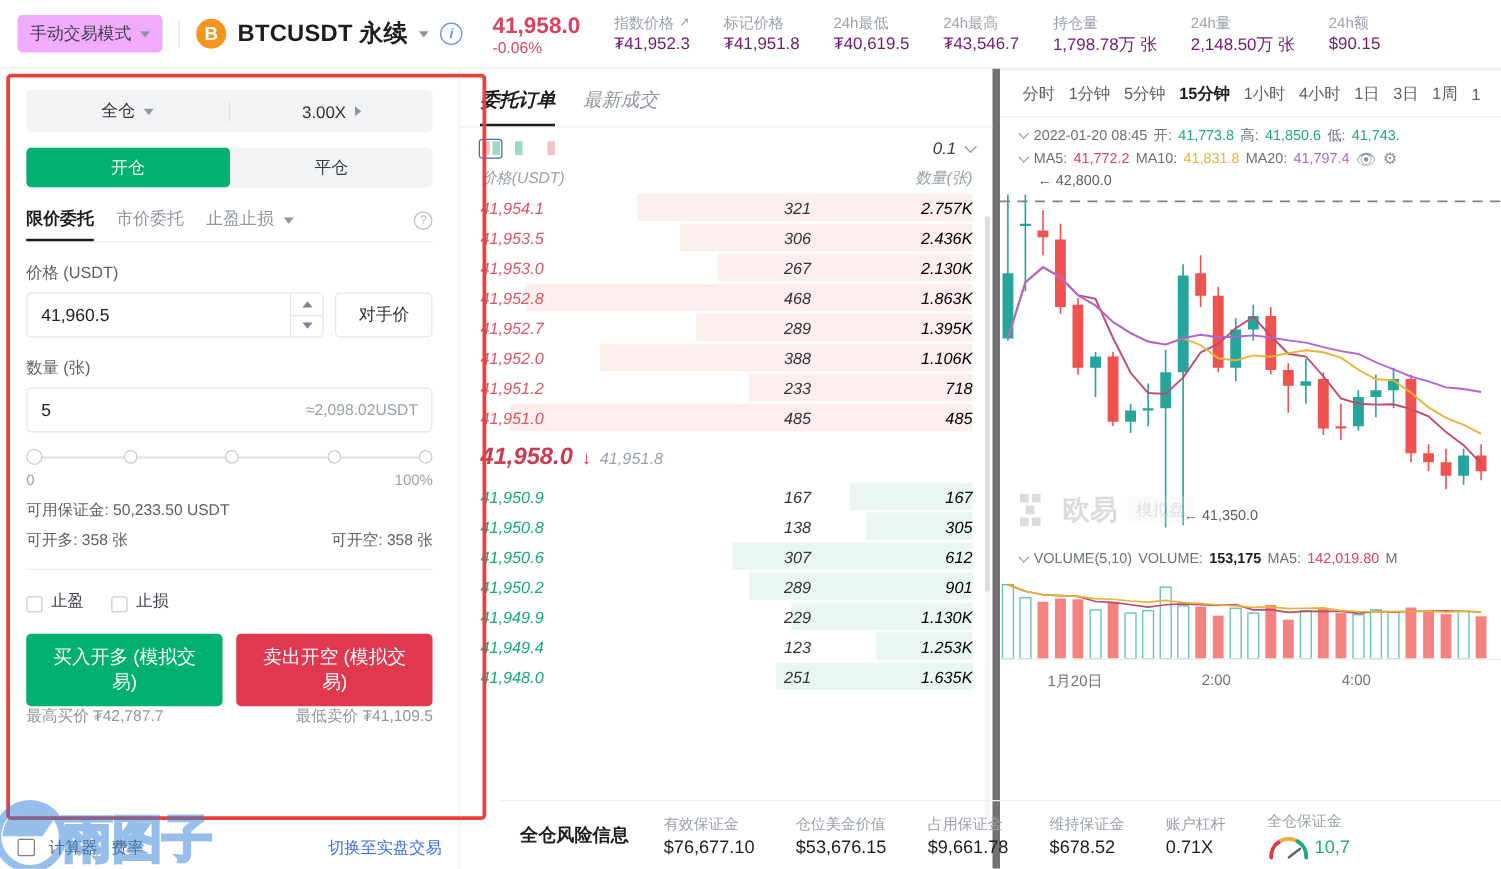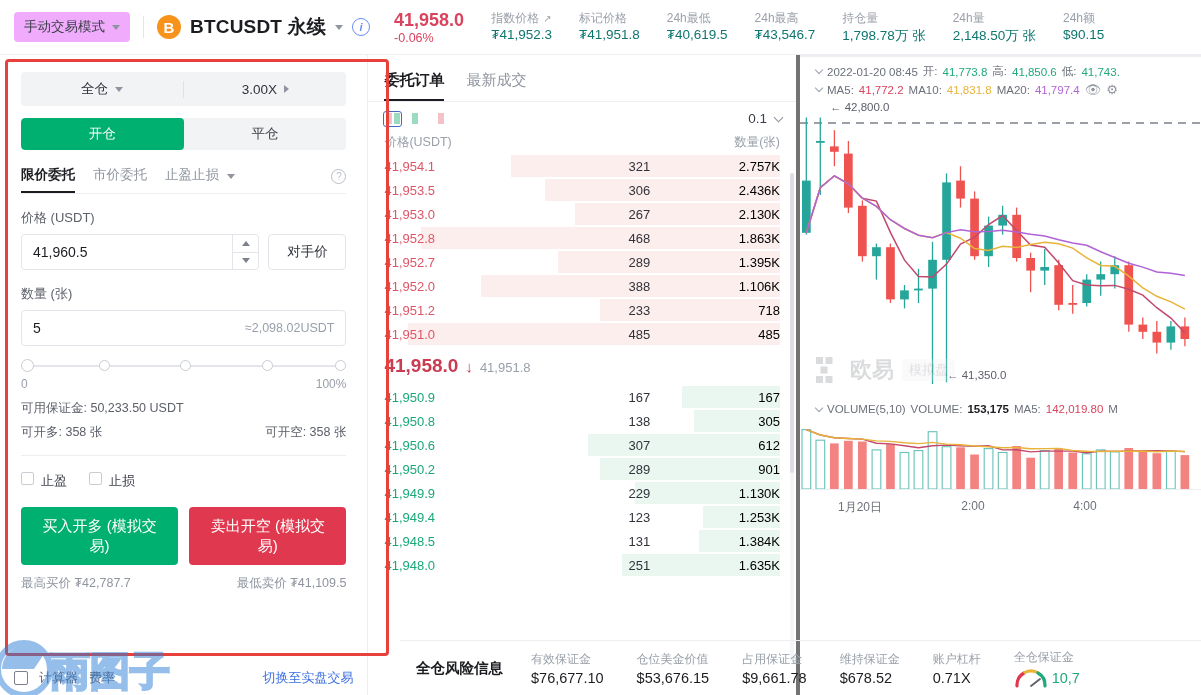--- a/index.html
+++ b/index.html
@@ -41,27 +41,27 @@
     width: 18px; height: 18px; border-radius: 50%;
     border: 1.3px solid #6b8df5; color: #6b8df5;
     font-size: 11px; font-style: italic; font-weight: bold;
     display:flex; align-items:center; justify-content:center; flex:none;
   }
   .last-price { margin-left: 24px; flex: none; }
   .lp-val { font-size: 18px; font-weight: bold; color: #d9435e; line-height: 1.25; }
   .lp-chg { font-size: 12.5px; color: #d9435e; }
   .stat { margin-left: 27px; flex: none; white-space: nowrap; }
   .stat-label { font-size: 12px; color: #9aa0aa; line-height: 1.5; display:flex; align-items:center; gap:4px;}
-  .stat-val { font-size: 13.5px; color: #0f766e; font-weight: 500; }
+  .stat-val { font-size: 13.5px; color: #701a75; font-weight: 500; }
   .ext-ic { font-size: 10px; color:#9aa0aa; }
 
   
   .main { display: flex; height: 640px; }
   .col-left { width: 400px; position: relative; padding: 7px; }
-  .col-mid  { width: 472px; border-left: 1px solid #eceef2; border-right: 4px solid #737373; position:relative;}
+  .col-mid  { width: 472px; border-left: 1px solid #eceef2; border-right: 6px solid #737373; position:relative;font-style:italic;}
   .col-right{ width: 401px; position: relative; }
 
   
   .redbox {
     position: absolute; left: 5px; top: 4px; width: 384px; height: 597px;
     border: 3px solid #e8403a; border-radius: 4px; pointer-events:none; z-index: 9;
   }
   .order-panel { padding: 10px 14px 0 14px; }
 
   .margin-row {
@@ -112,32 +112,32 @@
   .slider-node {
     position:absolute; top:1px; width:11px;height:11px;border-radius:50%;
     border:1.4px solid #c8ccd3; background:#fff;
   }
   .slider-node.big { width:13px;height:13px; top:0; }
   .slider-scale { display:flex; justify-content:space-between; font-size:12px; color:#9aa0aa; margin-top:4px; }
   .avail-line { font-size:12.5px; color:#5c6069; margin-top:9px; }
   .open-line { display:flex; justify-content:space-between; font-size:12.5px; color:#5c6069; margin-top:7px; }
 
   .tp-sl-row { display:flex; gap:22px; align-items:center; margin-top:16px; }
-  .chk-item { display:flex; align-items:flex-start; gap:7px; font-size:13px; color:#3b3f48; }
+  .chk-item { display:flex; align-items:flex-end; gap:7px; font-size:13px; color:#3b3f48; }
   .chkbox { width:13px;height:13px;border:1.2px solid #c8ccd3;border-radius:2px;background:#fff; }
 
   .action-row { display:flex; gap:11px; margin-top:17px; }
   .act-btn {
     flex:1; height:58px; border-radius:4px; color:#fff; font-size:15px;
     display:flex; align-items:center; justify-content:center; text-align:center;
     line-height:1.35; padding:0 12px;
   }
   .act-long { background:#00b070; }
   .act-short{ background:#e0394f; }
-  .price-hint-row { display:flex; justify-content:space-between; font-size:12.5px; color:#8f949e; margin-top:10px; }
+  .price-hint-row { display:flex; justify-content:space-between; font-size:12.5px; color:#8f949e; }
 
   .footer-left {
     position:absolute; left:14px; right:14px; bottom:8px;
     display:flex; justify-content:space-between; align-items:center; font-size:13px;
   }
   .footer-links { display:flex; align-items:center; gap:11px; color:#5c6069; }
   .calc-ic { width:14px;height:14px;border:1.2px solid #7b808a;border-radius:2px; display:inline-block;}
   .switch-real { color:#3b6fe0;margin-left:20px; }
 
   
@@ -503,40 +503,46 @@
           <span class="c2">229</span>
           <span class="c3">1.130K</span>
         </div>
         <div class="ob-row">
           <span class="ob-bar bid" style="width:18%"></span>
           <span class="c1 bid-px">41,949.4</span>
           <span class="c2">123</span>
           <span class="c3">1.253K</span>
         </div>
         <div class="ob-row">
-          <span class="ob-bar bid" style="width:19%"></span>
-          <span class="c1 bid-px">41,948.5</span>
-          <span class="c2">131</span>
-          <span class="c3">1.384K</span>
-        </div>
-        <div class="ob-row">
           <span class="ob-bar bid" style="width:37%"></span>
           <span class="c1 bid-px">41,948.0</span>
           <span class="c2">251</span>
           <span class="c3">1.635K</span>
         </div>
       </div>
 
     <div class="ob-scroll">
         <i></i>
       </div>
   </div>
 
   <div class="col-right">
     <div class="ch-hr"></div>
+    <div class="ch-tf" id="tf-host">
+        <span class="tf">分时</span>
+        <span class="tf">1分钟</span>
+        <span class="tf">5分钟</span>
+        <span class="tf active">15分钟</span>
+        <span class="tf">1小时</span>
+        <span class="tf">4小时</span>
+        <span class="tf">1日</span>
+        <span class="tf">3日</span>
+        <span class="tf">1周</span>
+        <span class="tf">1</span>
+      </div>
     <div class="ch-hr"></div>
 
     <div class="ch-legend">
       <i class="lg-chev"></i>
       <span>2022-01-20 08:45</span>
       <span>开:</span>
       <span class="grn">41,773.8</span>
       <span>高:</span>
       <span class="grn">41,850.6</span>
       <span>低:</span>

